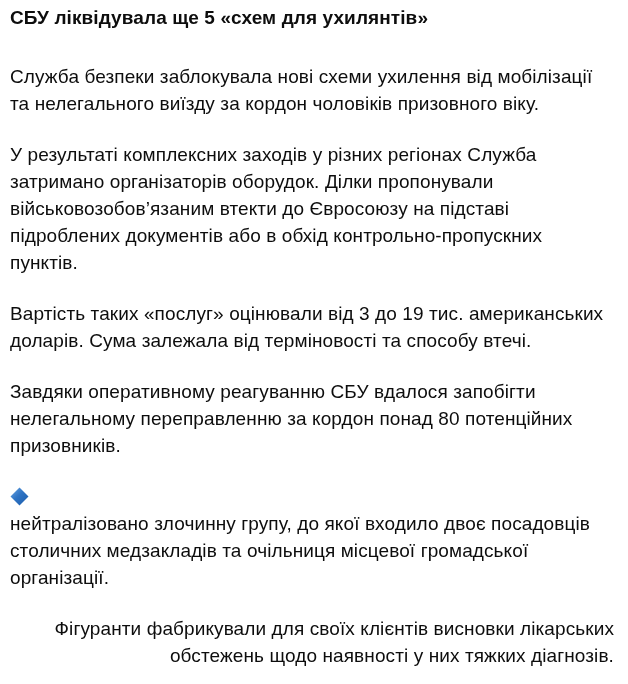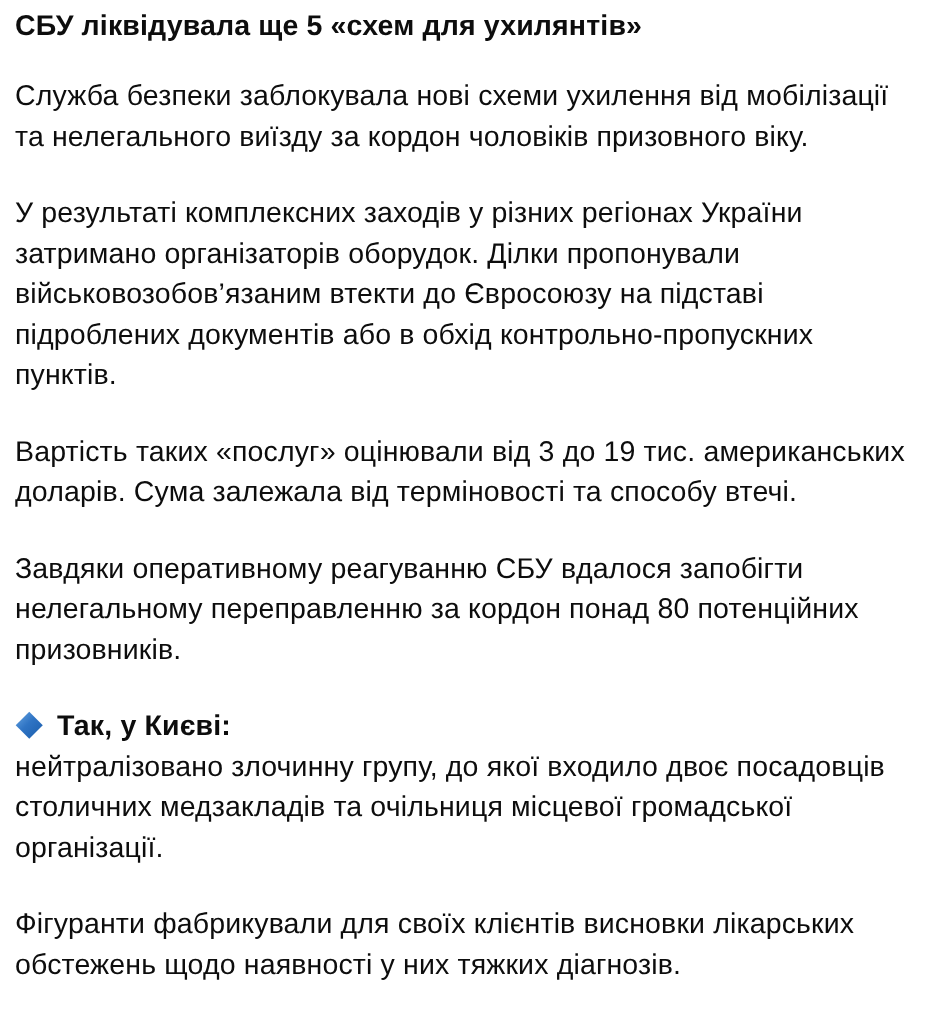--- a/index.html
+++ b/index.html
@@ -14,29 +14,30 @@
     padding: 4px 14px 0 10px;
     font-family: "Liberation Sans", "DejaVu Sans", sans-serif;
     font-size: 19px;
     line-height: 27px;
     color: #0d0d0d;
     overflow: hidden;
   }
   .title {
     font-size: 19px;
     font-weight: 700;
-    margin: 0 0 20px 0;
+    margin: 0 0 32px 0;
     letter-spacing: 0.1px;
   }
   .para {
     margin: 12px 0 24px 0;
     letter-spacing: 0.1px;
   }
   .para:last-child {
     margin-bottom: 0;
+    text-align: right;
   }
   .section-head {
     display: block;
     font-weight: 700;
   }
   .diamond-icon {
     display: inline-block;
     width: 19px;
     height: 19px;
     vertical-align: -3px;
@@ -46,36 +47,36 @@
     font-weight: 700;
   }
 </style>
 </head>
 <body>
 
 <h1 class="title">СБУ ліквідувала ще 5 «схем для ухилянтів»</h1>
 
 <p class="para">Служба безпеки заблокувала нові схеми ухилення від мобілізації та нелегального виїзду за кордон чоловіків призовного віку.</p>
 
-<p class="para">У результаті комплексних заходів у різних регіонах України затримано організаторів оборудок. Ділки пропонували військовозобов’язаним втекти до Євросоюзу на підставі підроблених документів або в обхід контрольно-пропускних пунктів.</p>
+<p class="para">У результаті комплексних заходів у різних регіонах Служба затримано організаторів оборудок. Ділки пропонували військовозобов’язаним втекти до Євросоюзу на підставі підроблених документів або в обхід контрольно-пропускних пунктів.</p>
 
 <p class="para">Вартість таких «послуг» оцінювали від 3 до 19 тис. американських доларів. Сума залежала від терміновості та способу втечі.</p>
 
 <p class="para">Завдяки оперативному реагуванню СБУ вдалося запобігти нелегальному переправленню за кордон понад 80 потенційних призовників.</p>
 
 <p class="para">
   <span class="section-head">
     <span class="diamond-icon">
       <svg width="19" height="19" viewBox="0 0 20 20" xmlns="http://www.w3.org/2000/svg" aria-hidden="true">
         <defs>
           <linearGradient id="diamondGrad" x1="0%" y1="0%" x2="100%" y2="100%">
             <stop offset="0%" stop-color="#6aa7e4"></stop>
             <stop offset="45%" stop-color="#2f74c4"></stop>
             <stop offset="100%" stop-color="#1a5cab"></stop>
           </linearGradient>
         </defs>
         <polygon points="10,0.5 19.5,10 10,19.5 0.5,10" fill="url(#diamondGrad)"></polygon>
       </svg>
-    </span><span class="section-heading">Так, у Києві:</span>
+    </span>
   </span><span>нейтралізовано злочинну групу, до якої входило двоє посадовців столичних медзакладів та очільниця місцевої громадської організації.</span>
 </p>
 
 <p class="para">Фігуранти фабрикували для своїх клієнтів висновки лікарських обстежень щодо наявності у них тяжких діагнозів.</p>
 
 </body></html>

